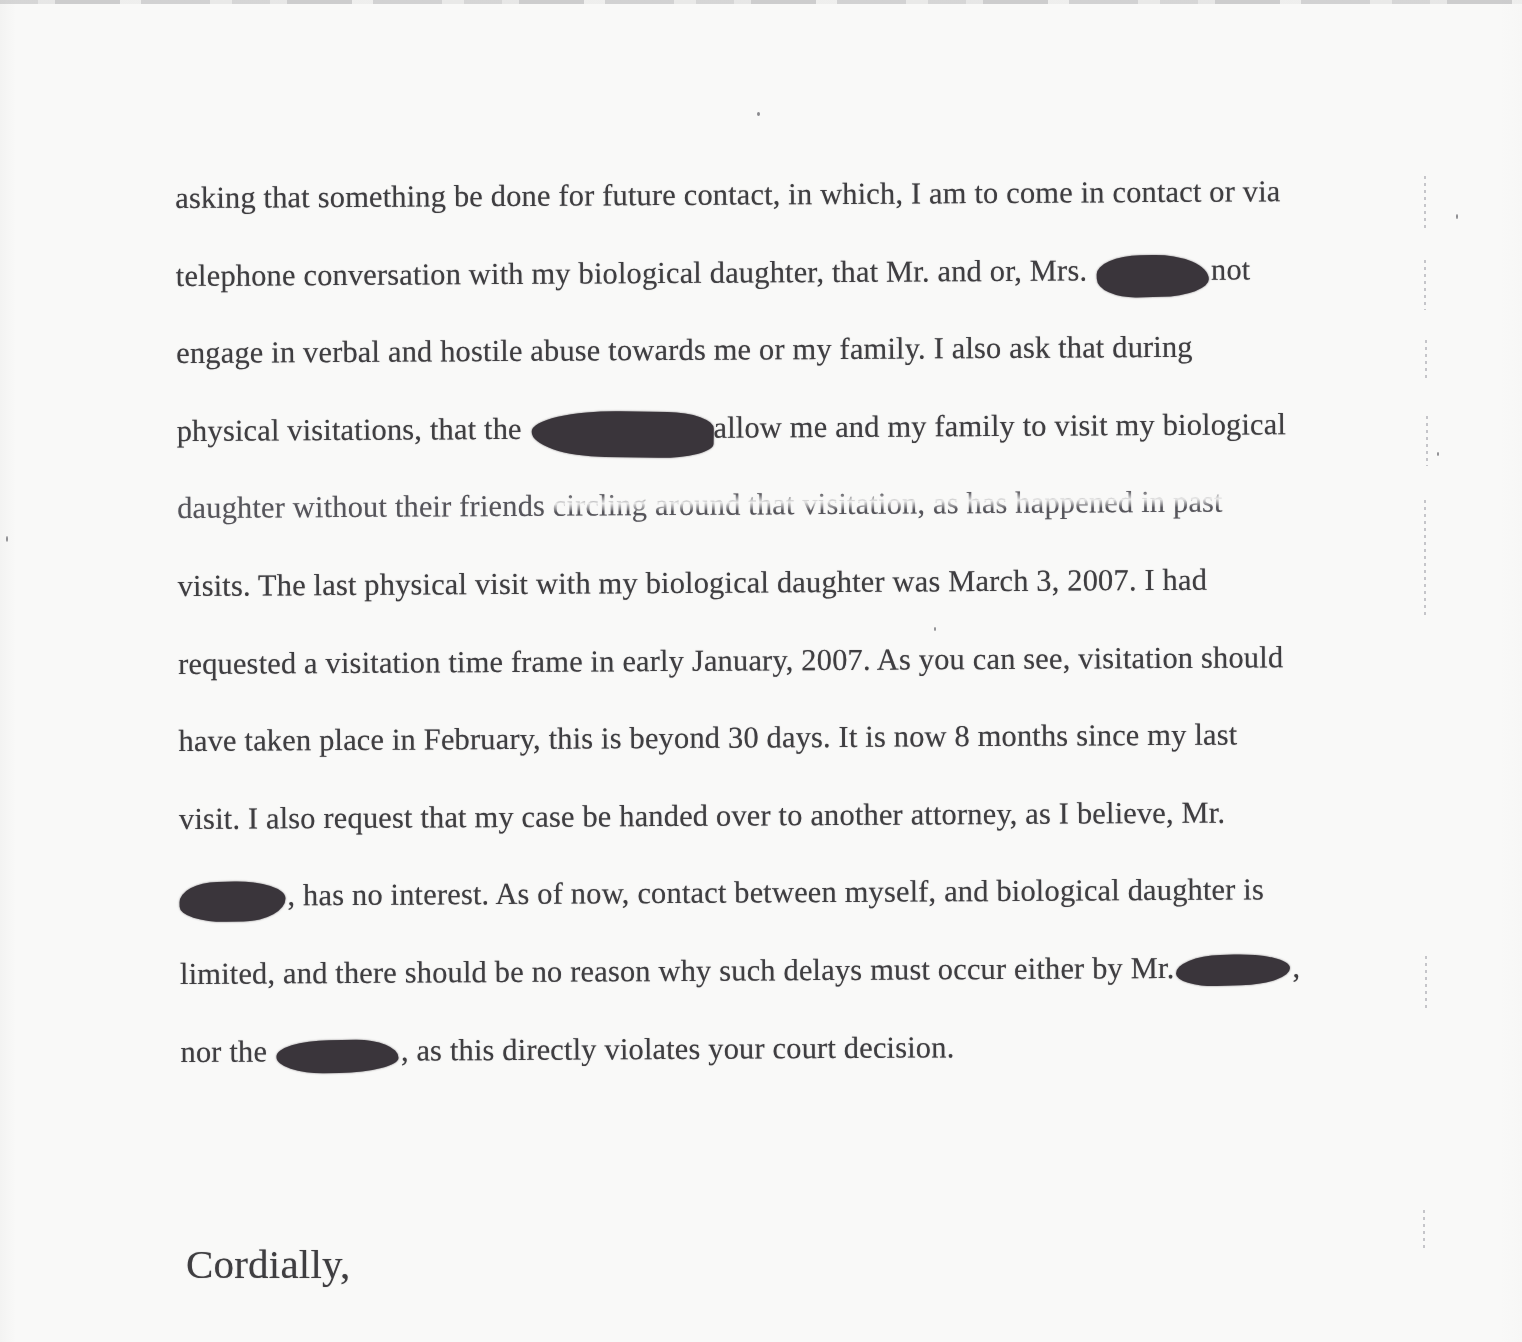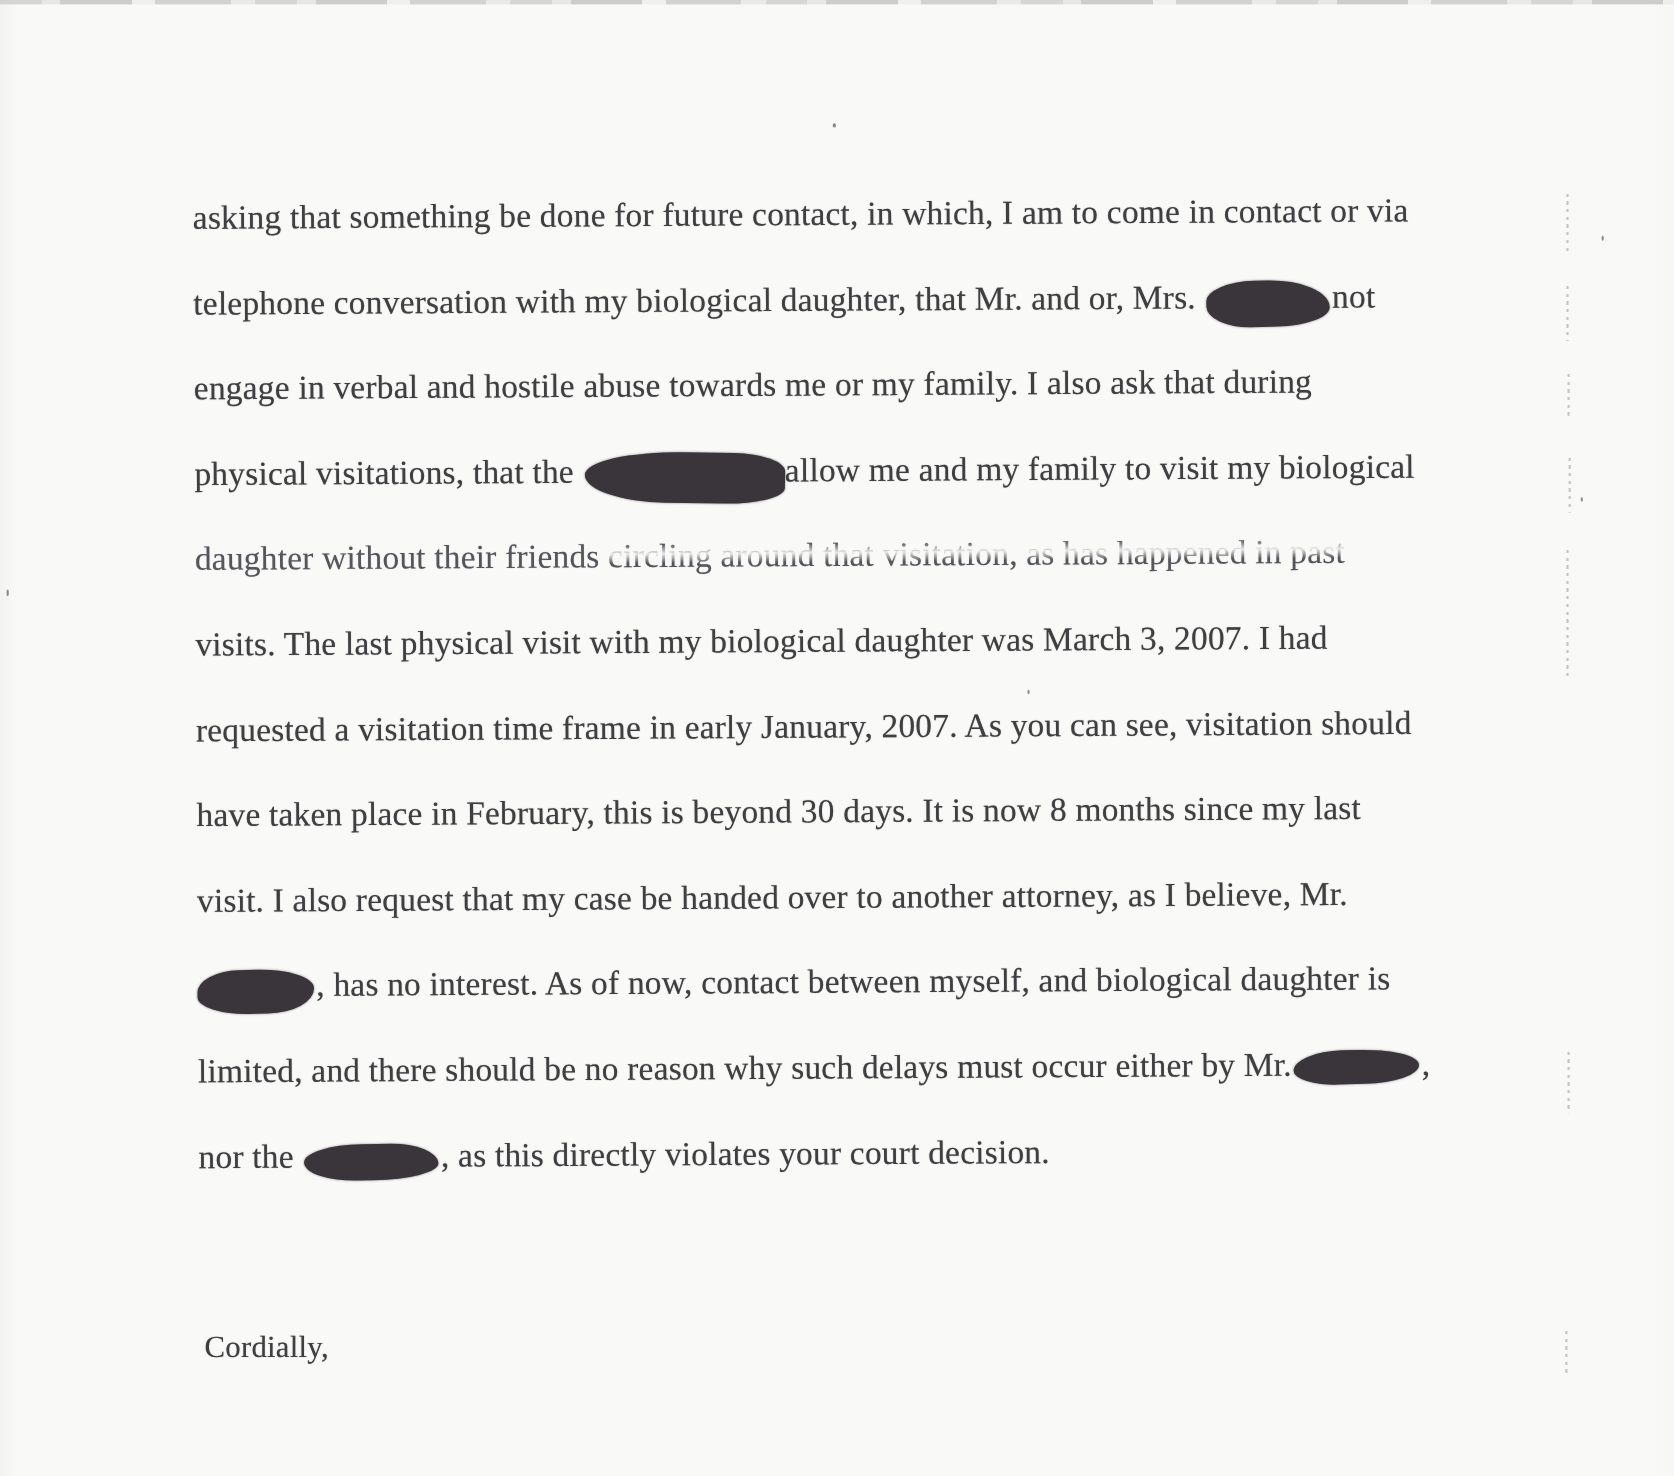--- a/index.html
+++ b/index.html
@@ -36,22 +36,22 @@
     font-size:30.5px;
     color:#3f3e41;
     letter-spacing:.15px;
     text-shadow:0 0 1px rgba(63,62,65,.55);
   }
   .line.faded{
     color:#56555b;
     text-shadow:0 0 1px rgba(90,90,96,.4);
   }
   .closing{
-    position:absolute;left:186px;top:1210px;
-    font-size:28px;color:#3f3e41;letter-spacing:.2px;
+    position:absolute;left:186px;top:1240px;
+    font-size:41px;color:#3f3e41;letter-spacing:.2px;
     text-shadow:0 0 1px rgba(63,62,65,.5);
   }
   
   .redaction{
     display:inline-block;
     background:#3a353b;
     vertical-align:middle;
     margin:0 2px -6px 2px;
     box-shadow:0 0 2px rgba(58,53,59,.7);
   }

